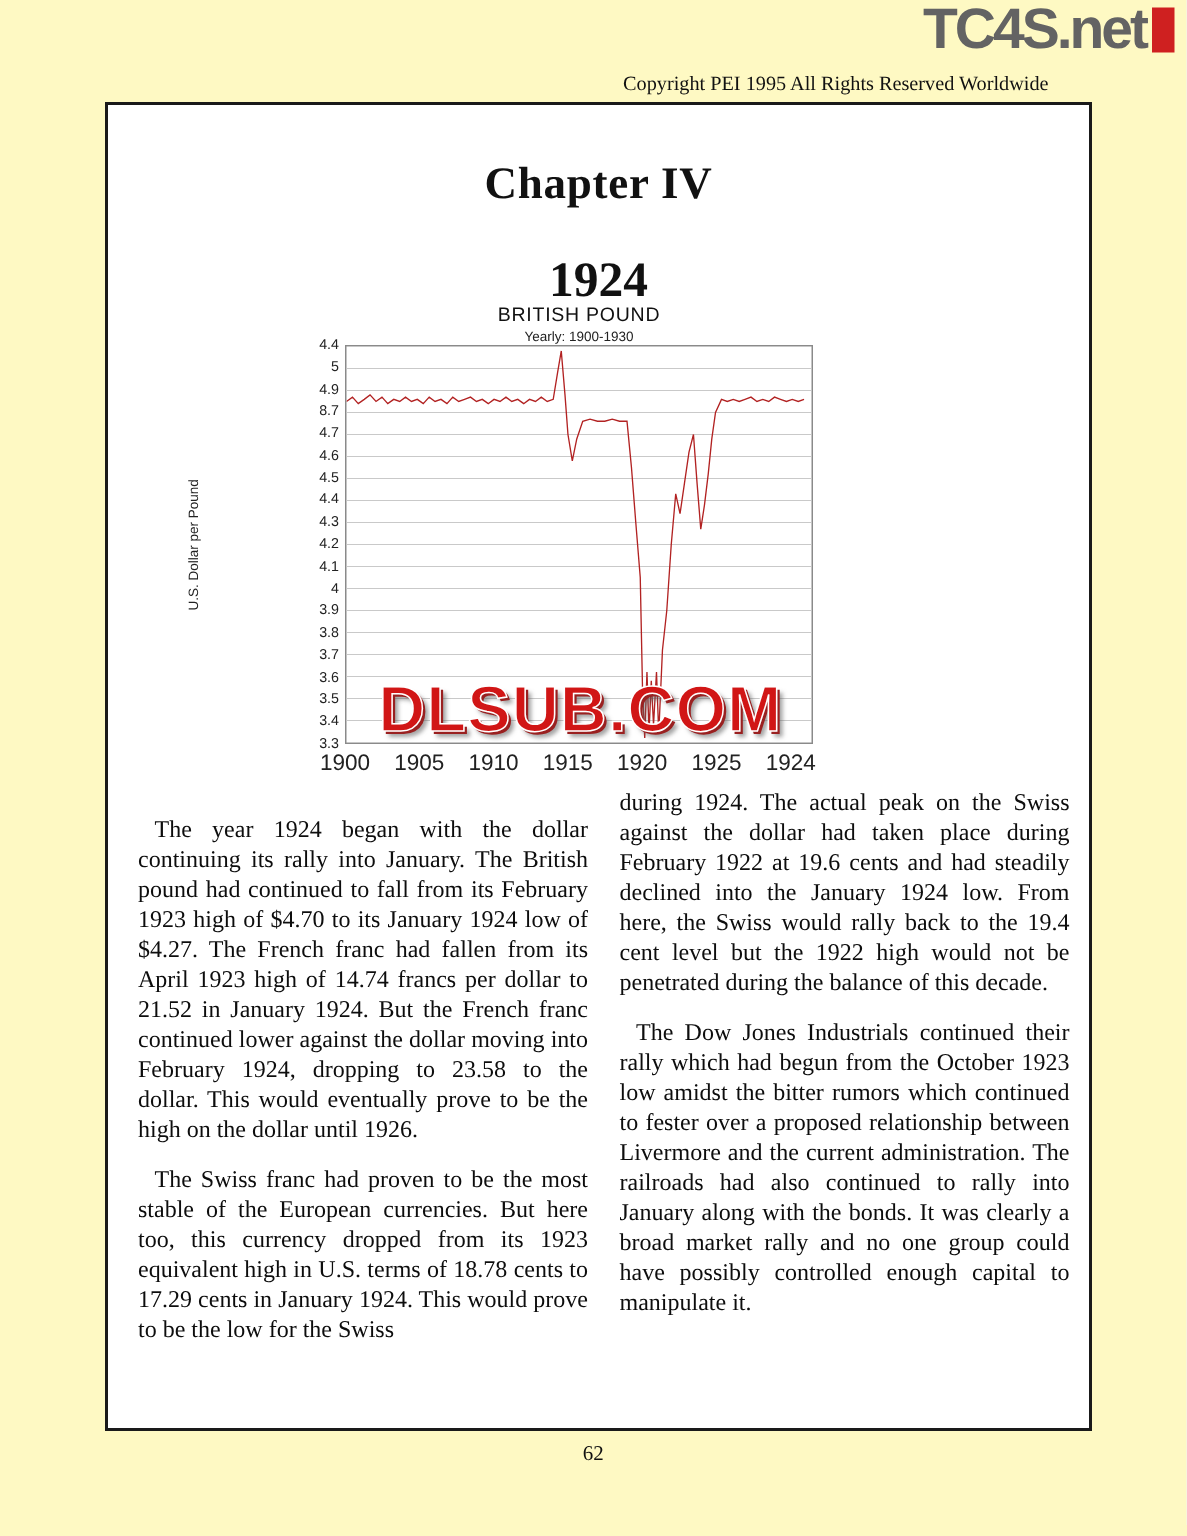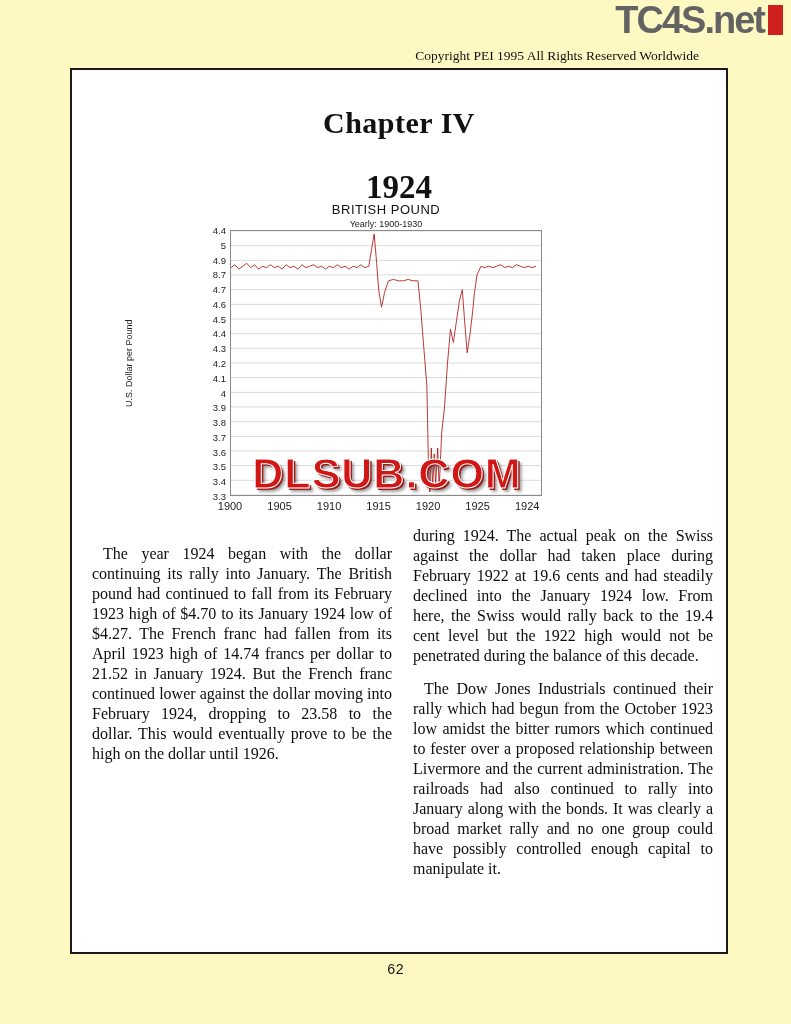--- a/index.html
+++ b/index.html
@@ -110,21 +110,21 @@
     position: absolute; left: 158px; top: 28px; width: 312px; height: 266px;
     border: 1px solid #8a8a8a;
     background: #fff;
   }
   .plot svg { display: block; width: 100%; height: 100%; }
   .xticks { position: absolute; left: 158px; top: 298px; width: 312px; height: 14px; }
   .xtick {
     position: absolute;
     transform: translateX(-50%);
     font-family: "Liberation Sans", sans-serif;
-    font-size: 11px;
+    font-size: 15px;
     color: #222;
     white-space: nowrap;
     text-align: right;
   }
   .watermark {
     position: absolute; top: 248px; left: 120px; width: 390px;
     text-align: center;
     font-family: "Liberation Sans", sans-serif;
     font-weight: bold;
     font-size: 43px;
@@ -154,21 +154,20 @@
   }
   .col p + p { margin-top: 13px; }
   .col p.indent { text-indent: 11px; }
 
   
   .page-number {
     position: absolute; left: 0; right: 0; top: 962px;
     text-align: center;
     font-size: 14px;
     color: #111;
-    font-family: Liberation Mono, monospace;
   }
   .footer-logo {
     position: absolute; right: 10px; top: 982px;
     font-family: "Liberation Sans", sans-serif;
     font-weight: bold;
     font-size: 29px;
     color: #d41f1f;
     -webkit-text-stroke: 0.8px #8c1212;
     text-shadow: 1.5px 1.5px 2px rgba(70,10,10,0.35);
     letter-spacing: 0px;
@@ -250,20 +249,21 @@
           <div class="xtick" style="left: 198.095px;">1920</div>
           <div class="xtick" style="left: 247.619px;">1925</div>
           <div class="xtick" style="left: 297.143px;">1924</div>
         </div>
       <div class="watermark">DLSUB.COM</div>
     </div>
 
     <div class="columns">
       <div class="col col-left" id="col-left">
           <p class="indent">The year 1924 began with the dollar continuing its rally into January.  The British pound had continued to fall from its February 1923 high of $4.70 to its January 1924 low of $4.27.  The French franc had fallen from its April 1923 high of 14.74 francs per dollar to 21.52 in January 1924.  But the French franc continued lower against the dollar moving into February 1924, dropping to 23.58 to the dollar.  This would eventually prove to be the high on the dollar until 1926.</p>
+          <p class="indent">The Swiss franc had proven to be the most stable of the European currencies.  But here too, this currency dropped from its 1923 equivalent high in U.S. terms of 18.78 cents to 17.29 cents in January 1924.  This would prove to be the low for the Swiss</p>
         </div>
       <div class="col col-right" id="col-right">
           <p>during 1924.  The actual peak on the Swiss against the dollar had taken place during February 1922 at 19.6 cents and had steadily declined into the January 1924 low.  From here, the Swiss would rally back to the 19.4 cent level but the 1922 high would not be penetrated during the balance of this decade.</p>
           <p class="indent">The Dow Jones Industrials continued their rally which had begun from the October 1923 low amidst the bitter rumors which continued to fester over a proposed relationship between Livermore and the current administration.  The railroads had also continued to rally into January along with the bonds.  It was clearly a broad market rally and no one group could have possibly controlled enough capital to manipulate it.</p>
         </div>
     </div>
 
   </div>
 
   <div class="page-number">62</div>

